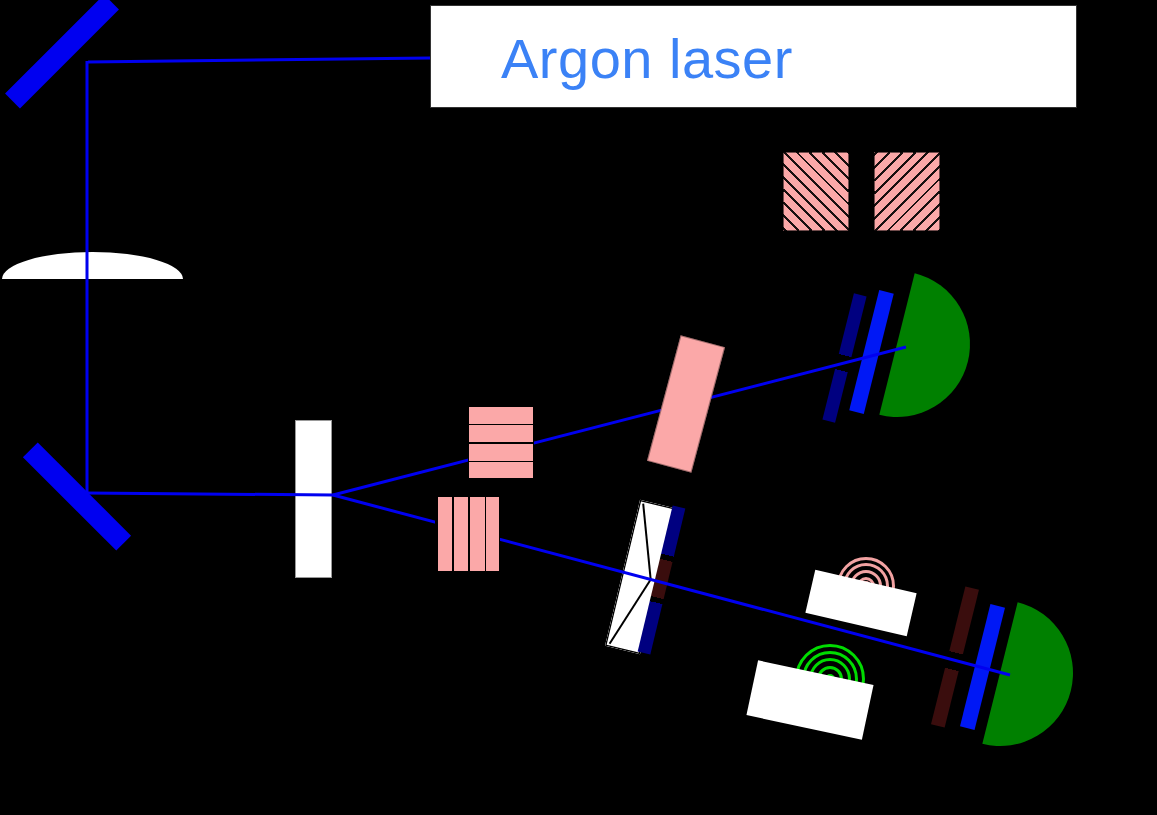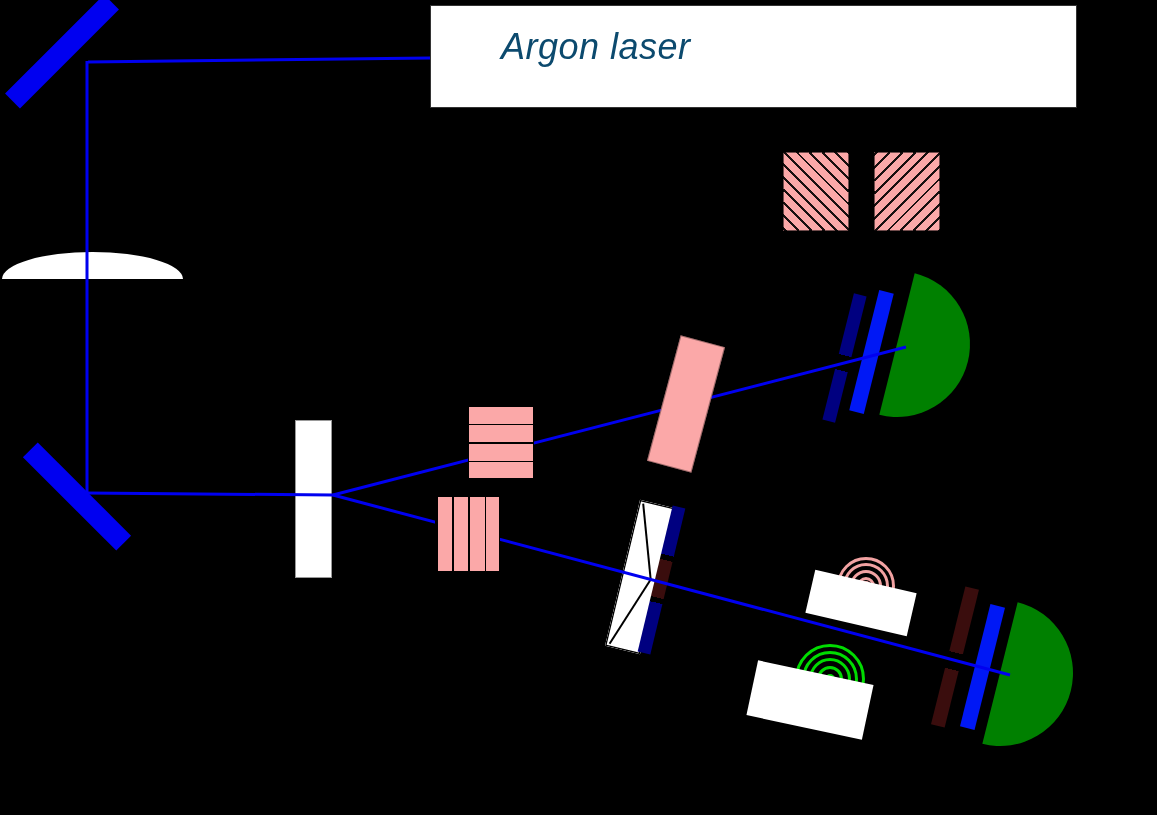--- a/index.html
+++ b/index.html
@@ -7,22 +7,22 @@
     position:relative;width:1157px;height:815px;background:var(--bg,#000);
     overflow:hidden;font-family:"Liberation Sans", sans-serif;
   }
   .abs{position:absolute;}
   
   .laser-box{
     left:430px;top:5px;width:647px;height:103px;background:var(--white,#fff);
     border:1.5px solid #333;box-sizing:border-box;z-index:3;
   }
   .laser-label{
-    position:absolute;left:70px;top:20px;font-size:36px;color:#0c4a6e;
-    white-space:nowrap;letter-spacing:0.5px;font-style:italic;
+    position:absolute;left:70px;top:20px;font-size:56px;color:#3b82f6;
+    white-space:nowrap;letter-spacing:0.5px;
   }
   
   .mirror{background:var(--beam,#0000f0);z-index:3;}
   .mirror1{left:-8px;top:41px;width:140px;height:21px;transform:rotate(-45deg);}
   .mirror2{left:11px;top:486px;width:132px;height:21px;transform:rotate(45deg);}
   
   .lens{
     left:2px;top:252px;width:181px;height:27px;background:var(--white,#fff);
     border-radius:50% 50% 0 0 / 100% 100% 0 0;z-index:1;
   }

